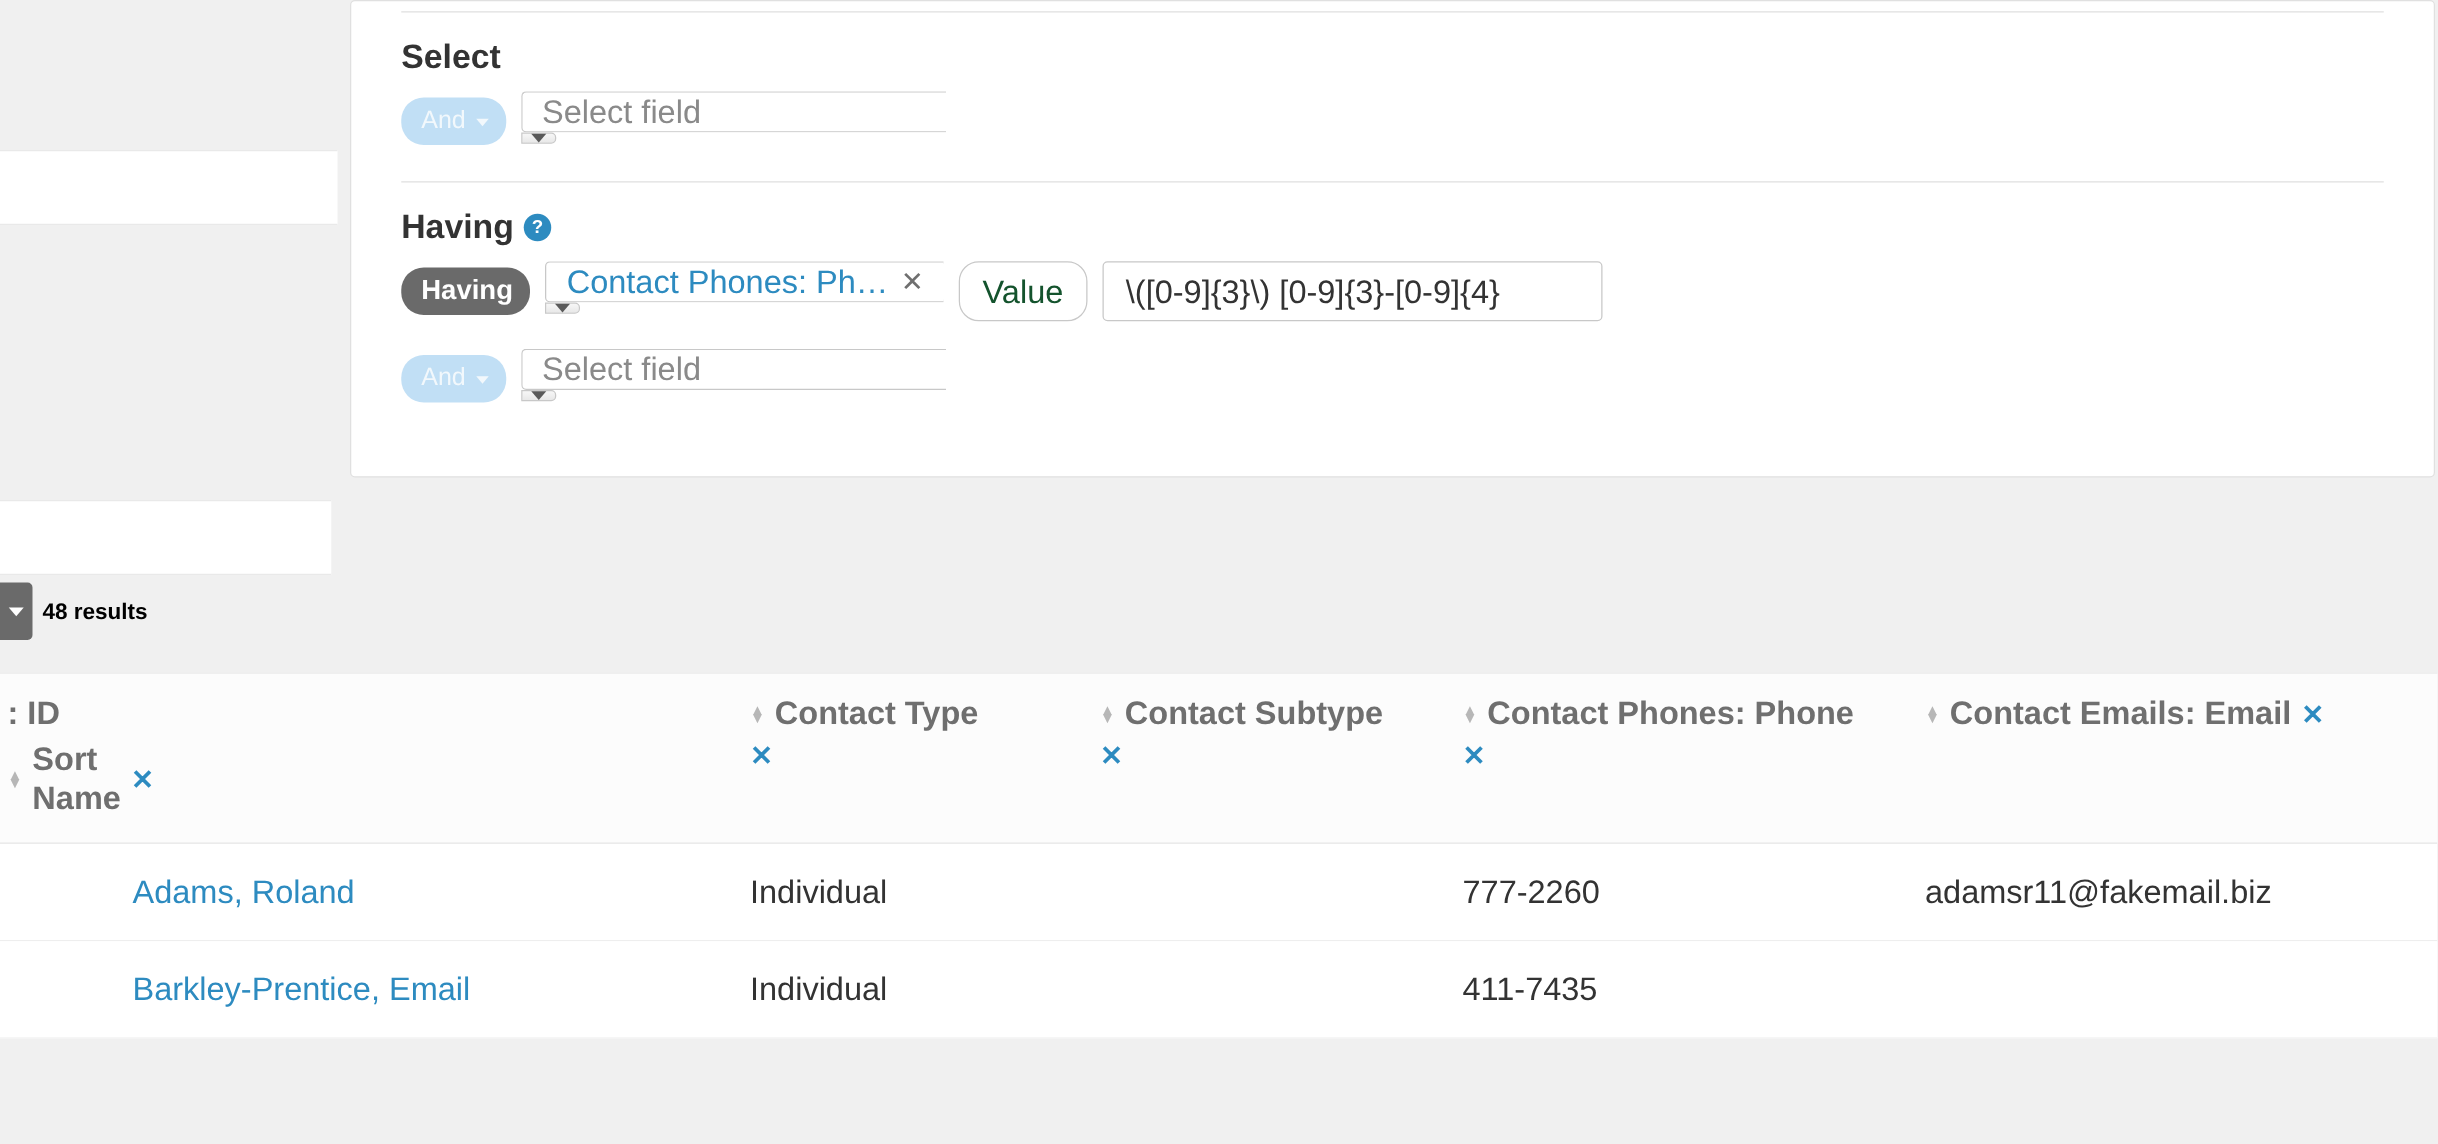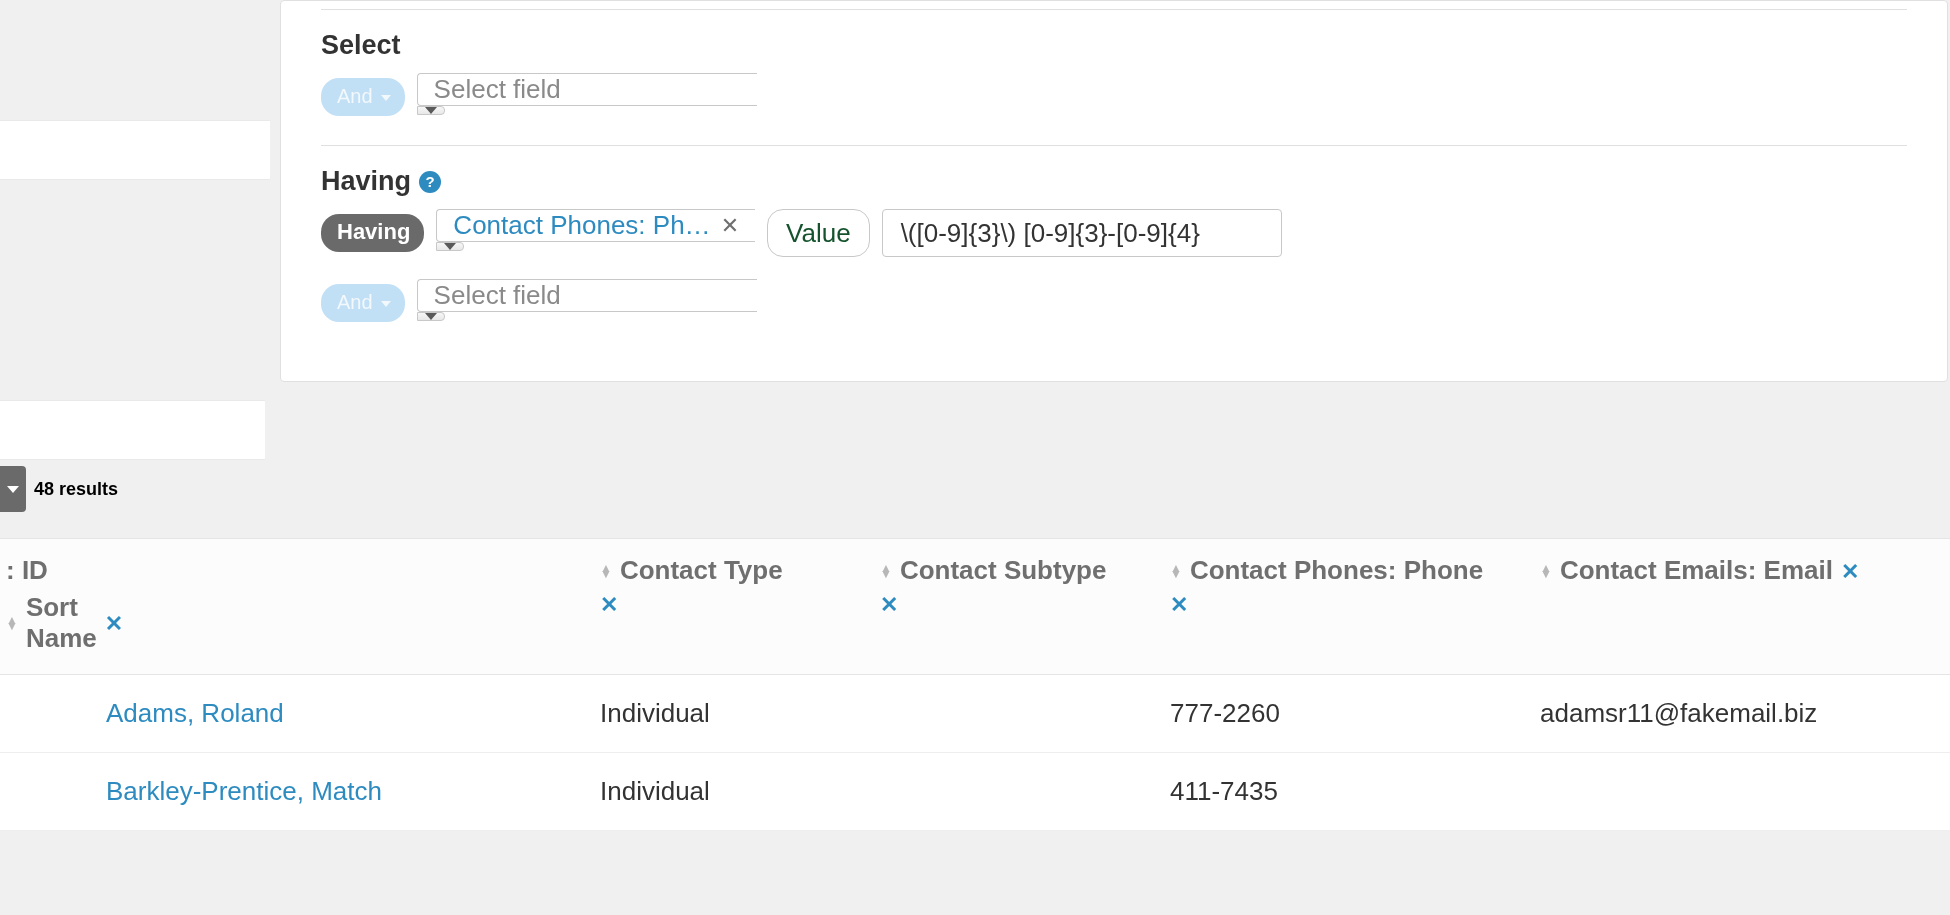--- a/index.html
+++ b/index.html
@@ -403,21 +403,21 @@
       </div>
       <div class="cell col-type">Individual</div>
       <div class="cell col-sub"></div>
       <div class="cell col-phone">777-2260</div>
       <div class="cell col-email">adamsr11@fakemail.biz</div>
     </div>
 
     <div class="data-row" style="background:#ffffff">
       <div class="cell col-id"></div>
       <div class="cell col-name">
-        <span class="link-blue">Barkley-Prentice, Match</span>
+        <span class="link-blue">Barkley-Prentice, Email</span>
       </div>
       <div class="cell col-type">Individual</div>
       <div class="cell col-sub"></div>
       <div class="cell col-phone">411-7435</div>
       <div class="cell col-email"></div>
     </div>
 
   </div>
 </div>
 

